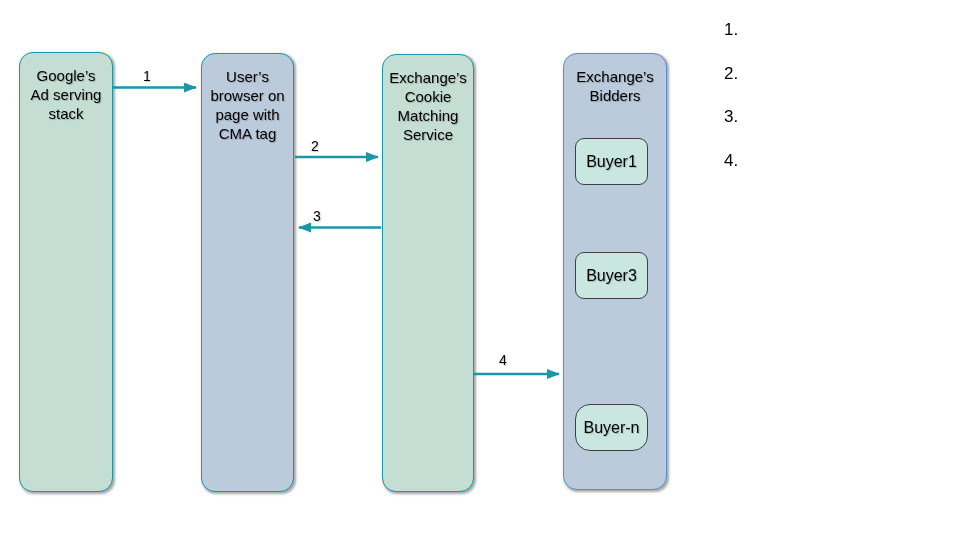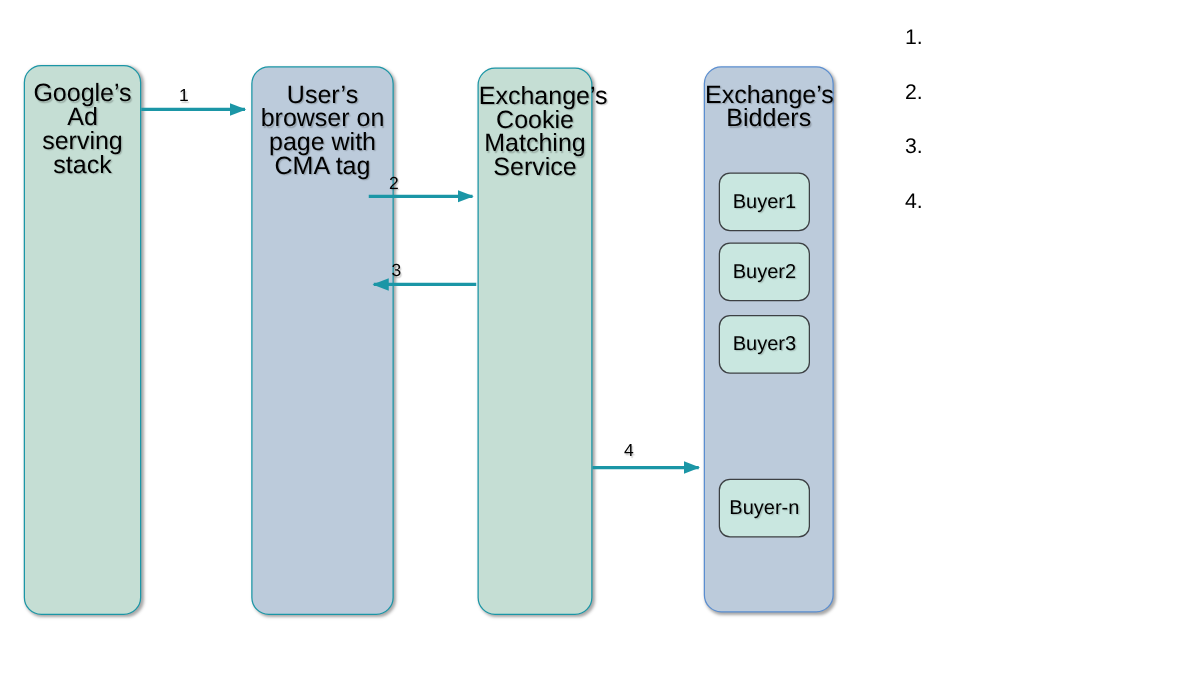--- a/index.html
+++ b/index.html
@@ -22,30 +22,30 @@
     position: absolute;
     box-sizing: border-box;
     border: 1.6px solid #1b96a6;
     border-radius: 14px;
     box-shadow: 1.5px 1.5px 2.5px rgba(0,0,0,0.35);
     text-align: center;
   }
   .col .node-label {
     display: block;
     padding-top: 13px;
-    font-size: 20px;
+    font-size: 15px;
     line-height: 19px;
     white-space: pre-line;
     text-shadow: 1px 1px 1px rgba(0,0,0,0.22);
   }
   .fill-green { background: #c5ded4; }
   .fill-blue  { background: #bccbdb; }
 
   #node-google  { left: 19px;  top: 52px; width: 94px;  height: 440px; }
-  #node-browser { left: 201px; top: 53px; width: 114px;  height: 439px; }
+  #node-browser { left: 201px; top: 53px; width: 93px;  height: 439px; }
   #node-cm      { left: 382px; top: 54px; width: 92px;  height: 438px; }
   #node-bidders { left: 563px; top: 53px; width: 104px; height: 437px; border-color: #5b8ed0; }
 
   
   .buyer {
     position: absolute;
     left: 11px;
     width: 73px;
     height: 47px;
     box-sizing: border-box;
@@ -54,21 +54,21 @@
     border-radius: 9px;
     display: flex;
     align-items: center;
     justify-content: center;
     font-size: 16px;
     text-shadow: 1px 1px 1px rgba(0,0,0,0.2);
   }
   #buyer-1 { top: 84px; }
   #buyer-2 { top: 140px; }
   #buyer-3 { top: 198px; }
-  #buyer-n { top: 329px; }
+  #buyer-n { top: 350px; border-radius: 15px; }
 
   
   #arrows {
     position: absolute;
     left: 0; top: 0;
     width: 960px; height: 540px;
     pointer-events: none;
   }
   .arrow-num {
     position: absolute;
@@ -128,23 +128,20 @@
 Matching
 Service</span>
   </div>
 
   <div id="node-bidders" class="col fill-blue">
     <span class="node-label">Exchange’s
 Bidders</span>
     <div id="buyer-1" class="buyer">
       <span>Buyer1</span>
     </div>
-    <div id="buyer-2" class="buyer">
-      <span>Buyer2</span>
-    </div>
     <div id="buyer-3" class="buyer">
       <span>Buyer3</span>
     </div>
     <div id="buyer-n" class="buyer">
       <span>Buyer-n</span>
     </div>
   </div>
 
   <svg id="arrows" viewBox="0 0 960 540" xmlns="http://www.w3.org/2000/svg">
     <defs>

